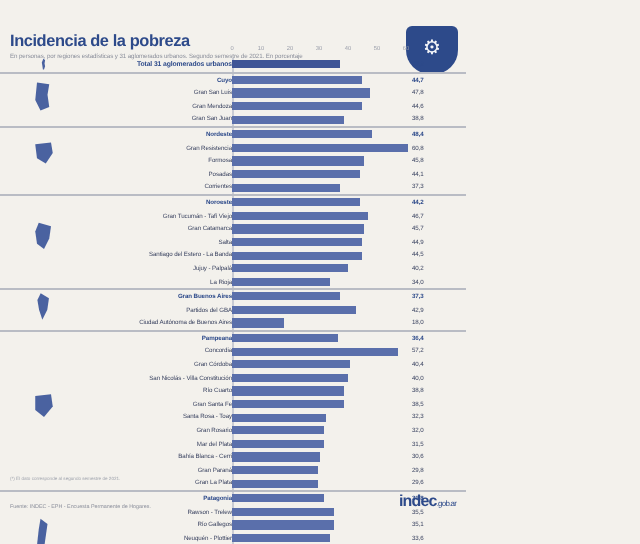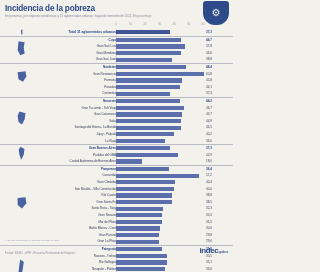--- a/index.html
+++ b/index.html
@@ -6,21 +6,21 @@
   body{
     width:233px;height:272px;overflow:hidden;
     background:#f3f1ec;
     font-family:"Liberation Sans", sans-serif;
     color:#2f3a56;
     position:relative;
   }
   #page{position:absolute;inset:0;}
 
   
-  .header{position:absolute;left:0;top:0;width:233px;height:22px;}
+  .header{position:absolute;left:0;top:12px;width:233px;height:22px;}
   .title{
     position:absolute;left:5px;top:4px;
     font-size:8.2px;font-weight:bold;color:#2d4a8a;letter-spacing:-.2px;
     white-space:nowrap;
   }
   .subtitle{
     position:absolute;left:5px;top:14px;
     font-size:3.1px;color:#8b8f9b;letter-spacing:-.05px;white-space:nowrap;
   }
   .crest{

